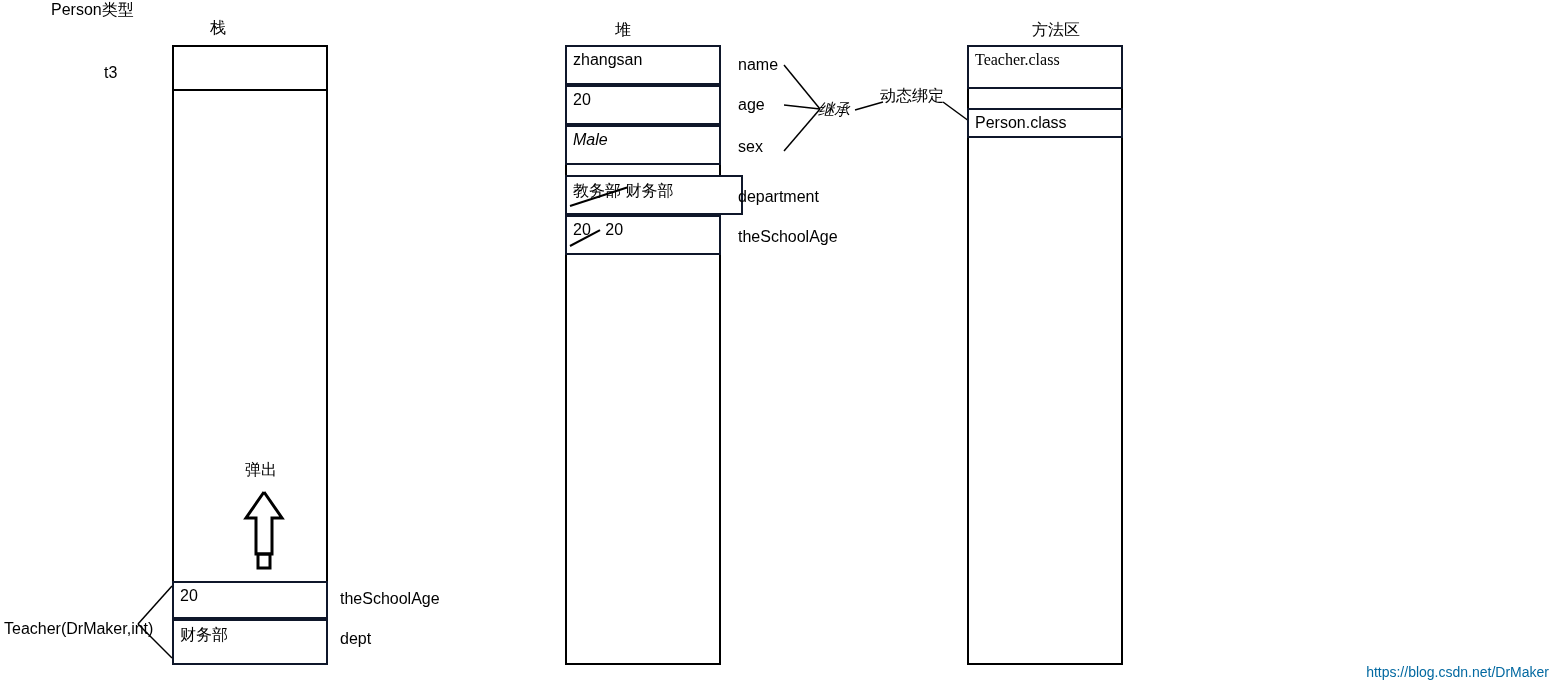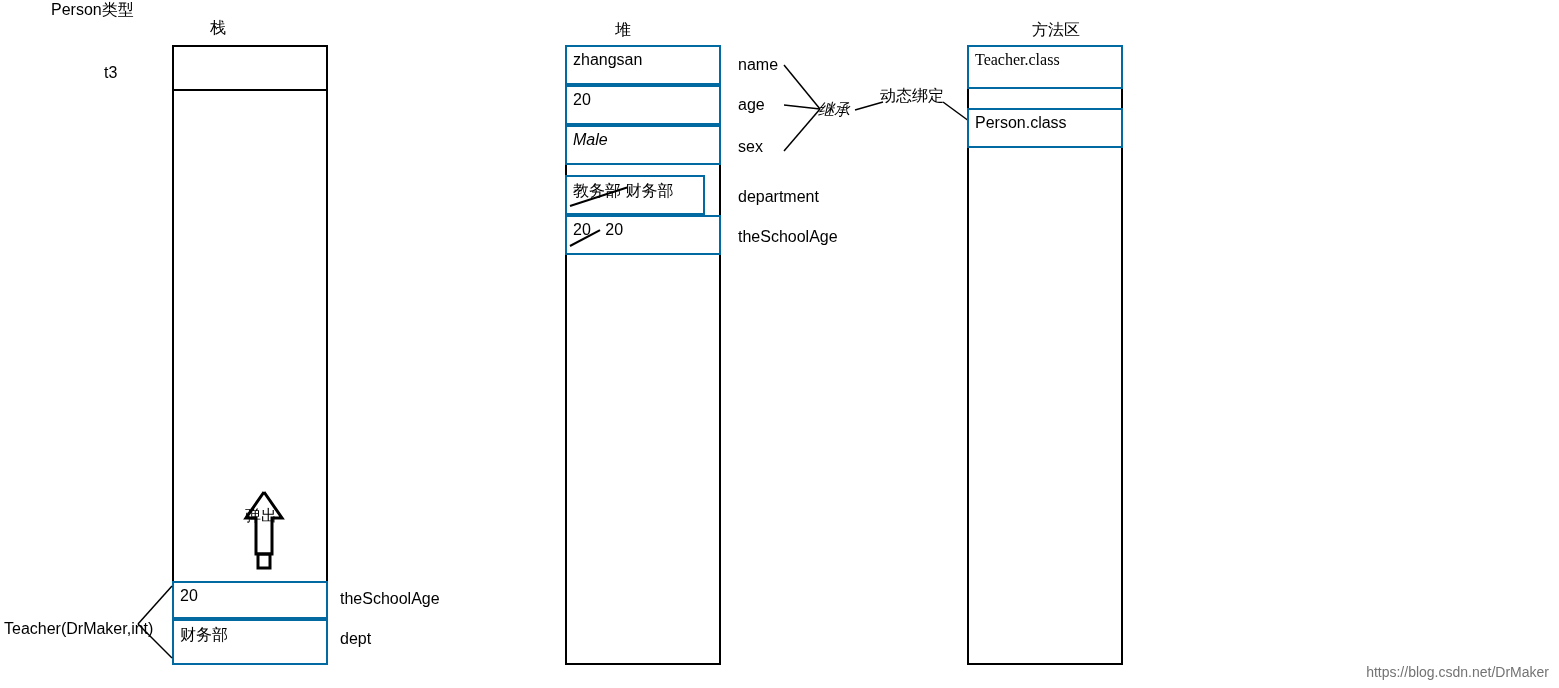--- a/index.html
+++ b/index.html
@@ -15,40 +15,40 @@
     position: relative;
   }
   .label { position: absolute; white-space: nowrap; }
   .col-box {
     position: absolute;
     border: 2px solid #000;
     background: transparent;
   }
   .cell {
     position: absolute;
-    border: 2px solid #0369a1;
+    border: 2px solid #0f172a;
     padding: 4px 6px;
     background: #fff;
   }
   .hline {
     position: absolute;
     height: 0;
     border-top: 2px solid #000;
   }
   .strike {
     position: absolute;
     height: 0;
     border-top: 2px solid #000;
     transform-origin: left center;
   }
   .watermark {
     position: absolute;
     right: 10px;
     bottom: 8px;
-    color: #737373;
+    color: #0369a1;
     font-size: 14px;
     pointer-events: none;
   }
   svg.connector { position: absolute; overflow: visible; pointer-events: none; }
   svg line { stroke: #000; stroke-width: 1.5; }
 </style>
 </head>
 <body>
 
 <div class="label" style="left:51px; top:0px;">Person类型</div>
@@ -64,21 +64,21 @@
 <div class="cell" style="left:172px; top:581px; width:156px; height:38px;">
   <span>20</span>
 </div>
 <div class="cell" style="left:172px; top:619px; width:156px; height:46px;">
   <span>财务部</span>
 </div>
 
 <div class="label" style="left:340px; top:590px;">theSchoolAge</div>
 <div class="label" style="left:340px; top:630px;">dept</div>
 
-<div class="label" style="left:245px; top:460px;margin-top:46px;">弹出</div>
+<div class="label" style="left:245px; top:460px;">弹出</div>
 <svg class="connector" style="left:238px; top:486px; width:52px; height:96px;">
   <polyline points="26,6 8,32 18,32 18,68 34,68 34,32 44,32 26,6" fill="none" stroke="#000" stroke-width="3"></polyline>
   <rect x="20" y="68" width="12" height="14" fill="none" stroke="#000" stroke-width="3"></rect>
 </svg>
 
 <div class="label" style="left:4px; top:620px;">Teacher(DrMaker,int)</div>
 <svg class="connector" style="left:120px; top:580px; width:60px; height:80px;">
   <line x1="52" y1="6" x2="18" y2="44"></line>
   <line x1="18" y1="44" x2="52" y2="78"></line>
 </svg>
@@ -87,21 +87,21 @@
 
 <div class="cell" style="left:565px; top:45px; width:156px; height:40px;">
   <span>zhangsan</span>
 </div>
 <div class="cell" style="left:565px; top:85px; width:156px; height:40px;">
   <span>20</span>
 </div>
 <div class="cell" style="left:565px; top:125px; width:156px; height:40px;font-style:italic;">
   <span>Male</span>
 </div>
-<div class="cell" style="left:565px; top:175px; width:140px; height:40px;">
+<div class="cell" style="left:565px; top:175px; width:178px; height:40px;">
   <span>教务部</span>
   <span>财务部</span>
 </div>
 <div class="cell" style="left:565px; top:215px; width:156px; height:40px;">
   <span style="padding-right:10px;">20</span>
   <span>20</span>
 </div>
 
 <div class="strike" style="left:570px; top:205px; width:60px; transform:rotate(-18deg);"></div>
 <div class="strike" style="left:570px; top:245px; width:34px; transform:rotate(-28deg);"></div>
@@ -122,17 +122,17 @@
 <div class="label" style="left:880px; top:86px;">动态绑定</div>
 <svg class="connector" style="left:855px; top:100px; width:120px; height:34px;">
   <line x1="0" y1="10" x2="28" y2="2"></line>
   <line x1="88" y1="2" x2="118" y2="24"></line>
 </svg>
 
 <div class="col-box" style="left:967px; top:45px; width:156px; height:620px;"></div>
 <div class="cell" style="left:967px; top:45px; width:156px; height:44px;font-family:Liberation Serif, serif;">
   <span>Teacher.class</span>
 </div>
-<div class="cell" style="left:967px; top:108px; width:156px; height:40px;">
+<div class="cell" style="left:967px; top:108px; width:156px; height:30px;">
   <span>Person.class</span>
 </div>
 
 <div class="watermark">https://blog.csdn.net/DrMaker</div>
 
 </body></html>

